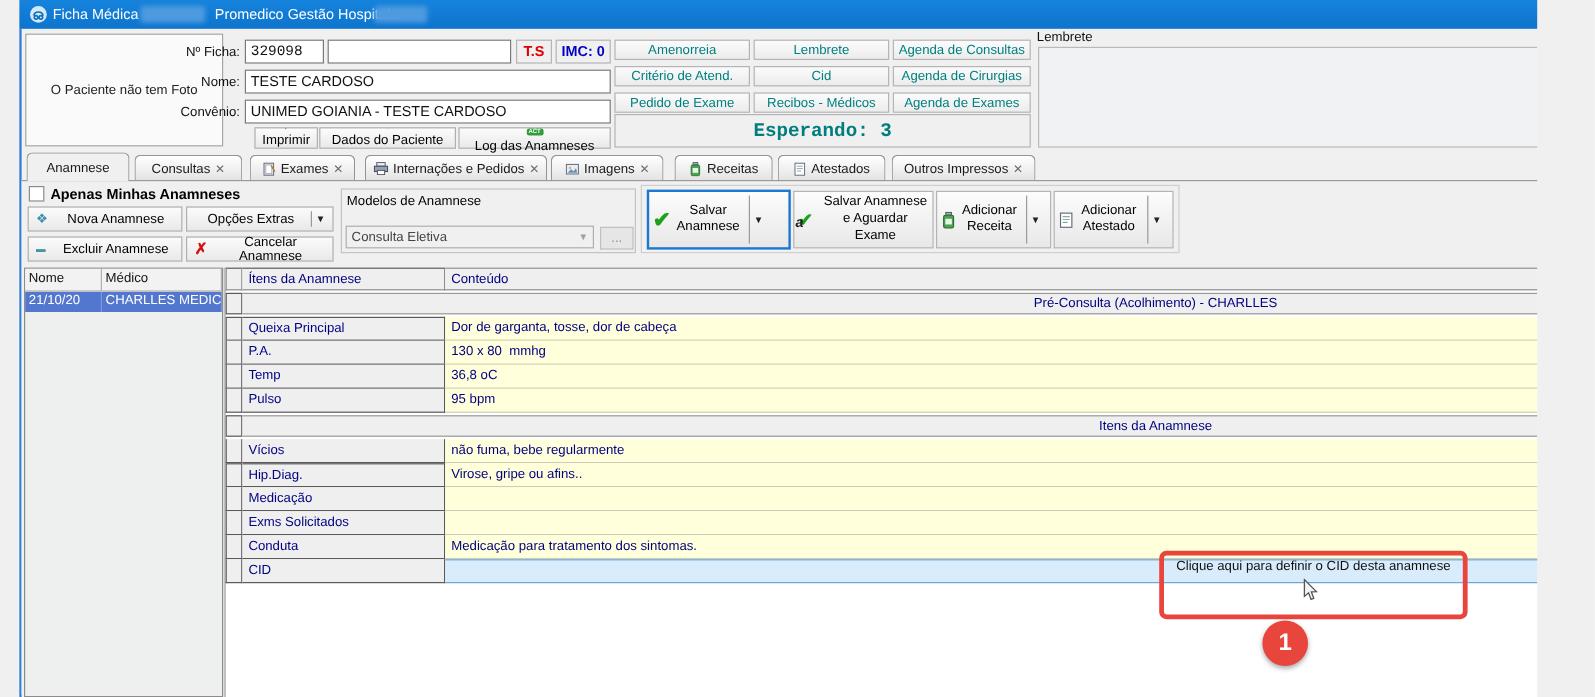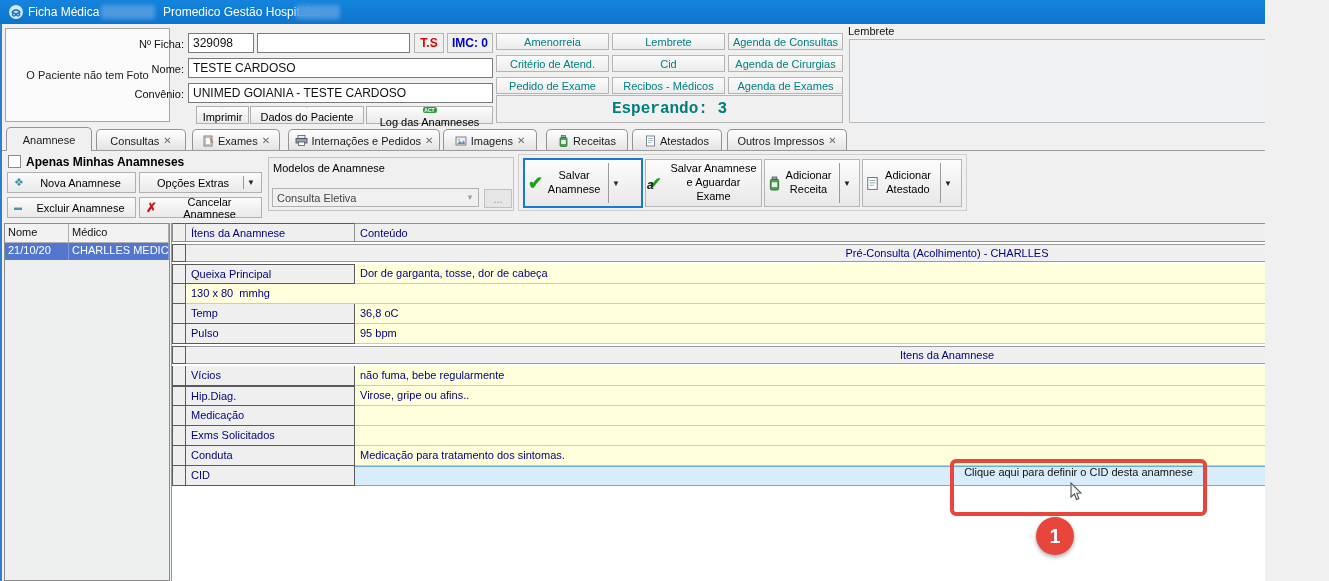--- a/index.html
+++ b/index.html
@@ -1,18 +1,18 @@
 <!DOCTYPE html>
 <html><head>
 <meta charset="utf-8">
 <style>
   * { margin:0; padding:0; box-sizing:border-box; }
   html,body { width:1329px; height:581px; }
   body { font-family:"Liberation Sans", sans-serif; font-size:11px; background:#f0f0f0; color:#000; }
-  .screen { position:relative; width:1265px; height:581px; overflow:hidden; background:#f0f0f0; }
+  .screen { position:relative; width:1265px; height:581px; overflow:hidden; background:#f0f0f0;margin-left:16px; }
   .abs { position:absolute; }
 
   
   .titlebar { left:0; top:0; width:1329px; height:24px; background:linear-gradient(#1583dd,#0d74cd); color:#fff; }
   .titlebar .app-icon { position:absolute; left:8px; top:4px; width:16px; height:16px; }
   .t-label { position:absolute; top:5px; font-size:12px; white-space:nowrap; }
   .redacted { position:absolute; top:5px; height:14px; background:#4e9adf; filter:blur(2px); border-radius:2px; }
   .win-edge-left { left:0; top:24px; width:2px; height:557px; background:#2a7fd4; }
 
   
@@ -124,21 +124,21 @@
     <span class="t-label" style="left:163px">Promedico Gestão Hospitalar</span>
     <span class="redacted" style="left:296px; width:44px"></span>
   </div>
   <div class="abs win-edge-left"></div>
 
   <div class="abs photo-box">
     <span>O Paciente não tem Foto</span>
   </div>
 
   <span class="field-label" style="left:120px; top:38px; width:64px">Nº Ficha:</span>
-  <input class="tb-input" style="left: 188px; top: 33px; width: 66px; height: 20px;" readonly="" value="329098">
+  <input class="tb-input" style="left: 188px; top: 33px; width: 66px; height: 20px; font-family: Liberation Mono, monospace;" readonly="" value="329098">
   <input class="tb-input" style="left: 257px; top: 33px; width: 153px; height: 20px;" readonly="" value="">
   <div class="mini-flat ts" style="left:414px; top:33px; width:30px; height:20px">
     <span>T.S</span>
   </div>
   <div class="mini-flat imc" style="left:447px; top:33px; width:46px; height:20px">
     <span>IMC: 0</span>
   </div>
 
   <span class="field-label" style="left:120px; top:63px; width:64px">Nome:</span>
   <input class="tb-input" style="left: 188px; top: 58px; width: 305px; height: 20px;" readonly="" value="TESTE CARDOSO">
@@ -346,20 +346,21 @@
       <div class="scell">Pré-Consulta (Acolhimento) - CHARLLES</div>
     </div>
 
     <div class="grow irow bt">
       <div class="gut"></div>
       <div class="lcell">Queixa Principal</div>
       <div class="ccell">Dor de garganta, tosse, dor de cabeça</div>
     </div>
     <div class="grow irow">
       <div class="gut"></div>
+      <div class="lcell">P.A.</div>
       <div class="ccell">130 x 80  mmhg</div>
     </div>
     <div class="grow irow">
       <div class="gut"></div>
       <div class="lcell">Temp</div>
       <div class="ccell">36,8 oC</div>
     </div>
     <div class="grow irow">
       <div class="gut"></div>
       <div class="lcell">Pulso</div>

